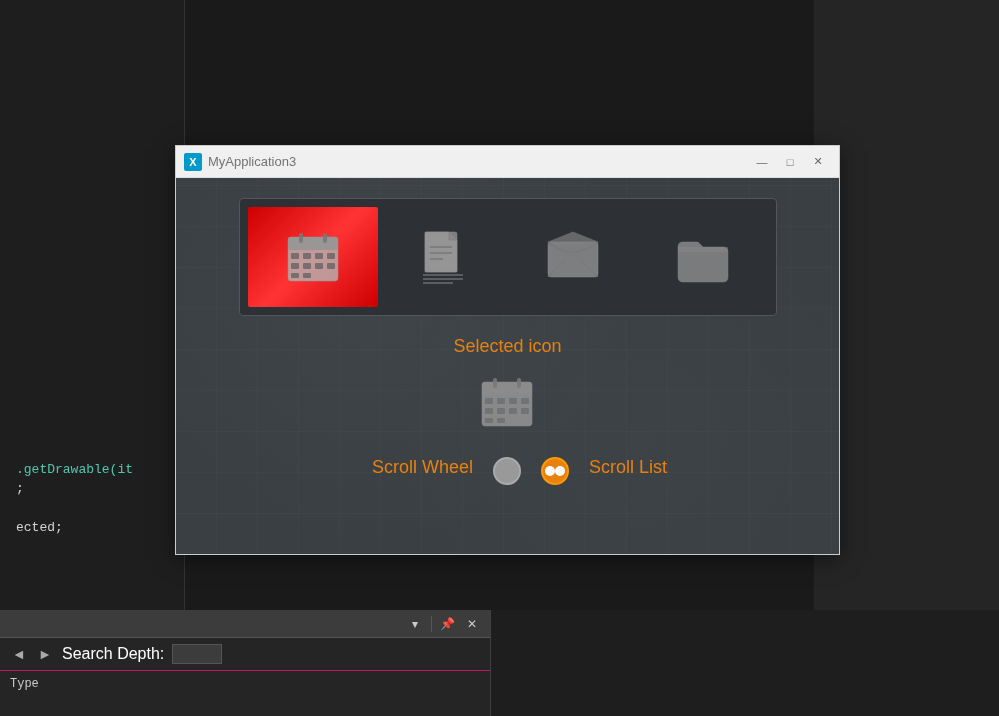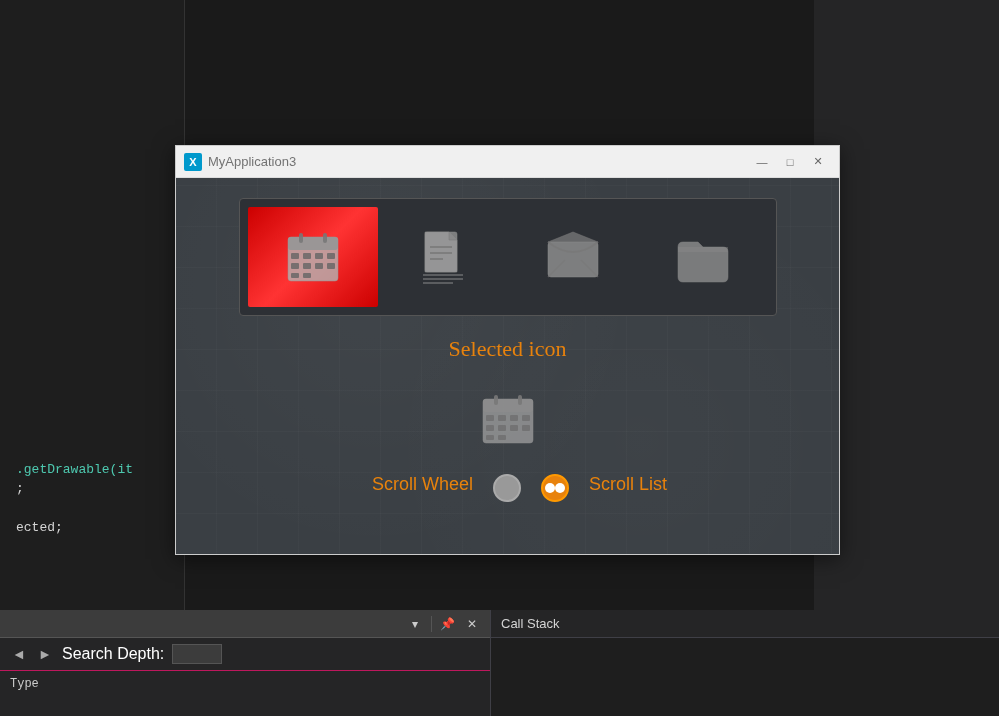--- a/index.html
+++ b/index.html
@@ -174,25 +174,24 @@
     .selected-section {
       display: flex;
       flex-direction: column;
       align-items: center;
       margin-top: 20px;
       position: relative;
       z-index: 1;
     }
 
     .selected-label {
-      font-size: 22px;
+      font-size: 18px;
       color: #e8820c;
       font-weight: 500;
-      margin-bottom: 27px;
-      font-family: Liberation Serif, serif;
+      margin-bottom: 15px;
     }
 
     .selected-icon-display {
       width: 60px;
       height: 60px;
     }
 
     
     .radio-section {
       display: flex;
@@ -501,16 +500,13 @@
     <button class="nav-btn">►</button>
     <span class="search-depth-label">Search Depth:</span>
     <input type="text" class="search-depth-input" value="" style="">
   </div>
   <div class="type-header">
     <span class="type-label">Type</span>
   </div>
 </div>
 
 <div class="call-stack-panel">
-  <div class="call-stack-header">
-    <span class="call-stack-title">Call Stack</span>
-  </div>
 </div>
 
 </body></html>

